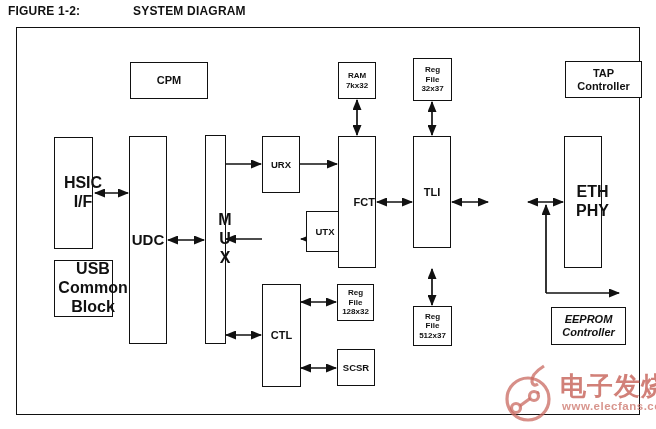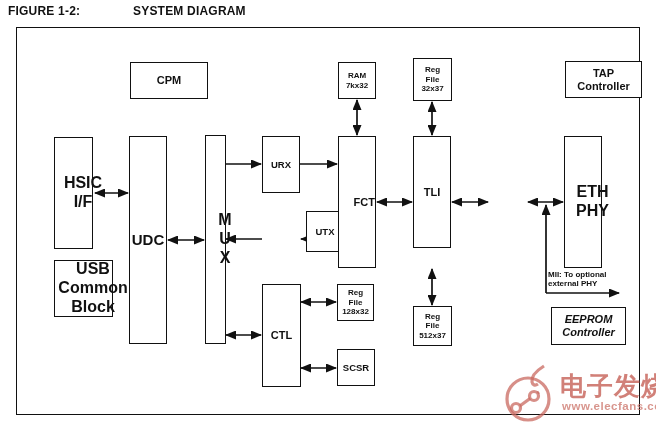--- a/index.html
+++ b/index.html
@@ -105,22 +105,20 @@
     <div class="blk fs8" style="left:320px;top:256px;width:37px;height:37px;"><span>Reg
 File
 128x32</span></div>
     <div class="blk fs8" style="left:396px;top:278px;width:39px;height:40px;"><span>Reg
 File
 512x37</span></div>
     <div class="blk fs9" style="left:320px;top:321px;width:38px;height:37px;"><span>SCSR</span></div>
     <div class="blk fs11" style="left:534px;top:279px;width:75px;height:38px;font-style:italic;"><span>EEPROM
 Controller</span></div>
 
-    <div class="mii-note">MII: To optional
-external PHY</div>
   </div>
 
   <div class="watermark">
     <svg class="wm-logo" width="62" height="64" viewBox="0 0 62 64">
       <g fill="none" stroke="rgba(201,106,96,0.75)" stroke-width="3.2">
         <path d="M 46 3 C 38 8 33 13 34 19 C 34.5 22 37 23 40 21"></path>
         <circle cx="30" cy="36" r="21"></circle>
         <line x1="19" y1="45" x2="41" y2="29"></line>
         <circle cx="18" cy="45" r="4.5" fill="#fff"></circle>
         <circle cx="36" cy="33" r="4.5" fill="#fff"></circle>

